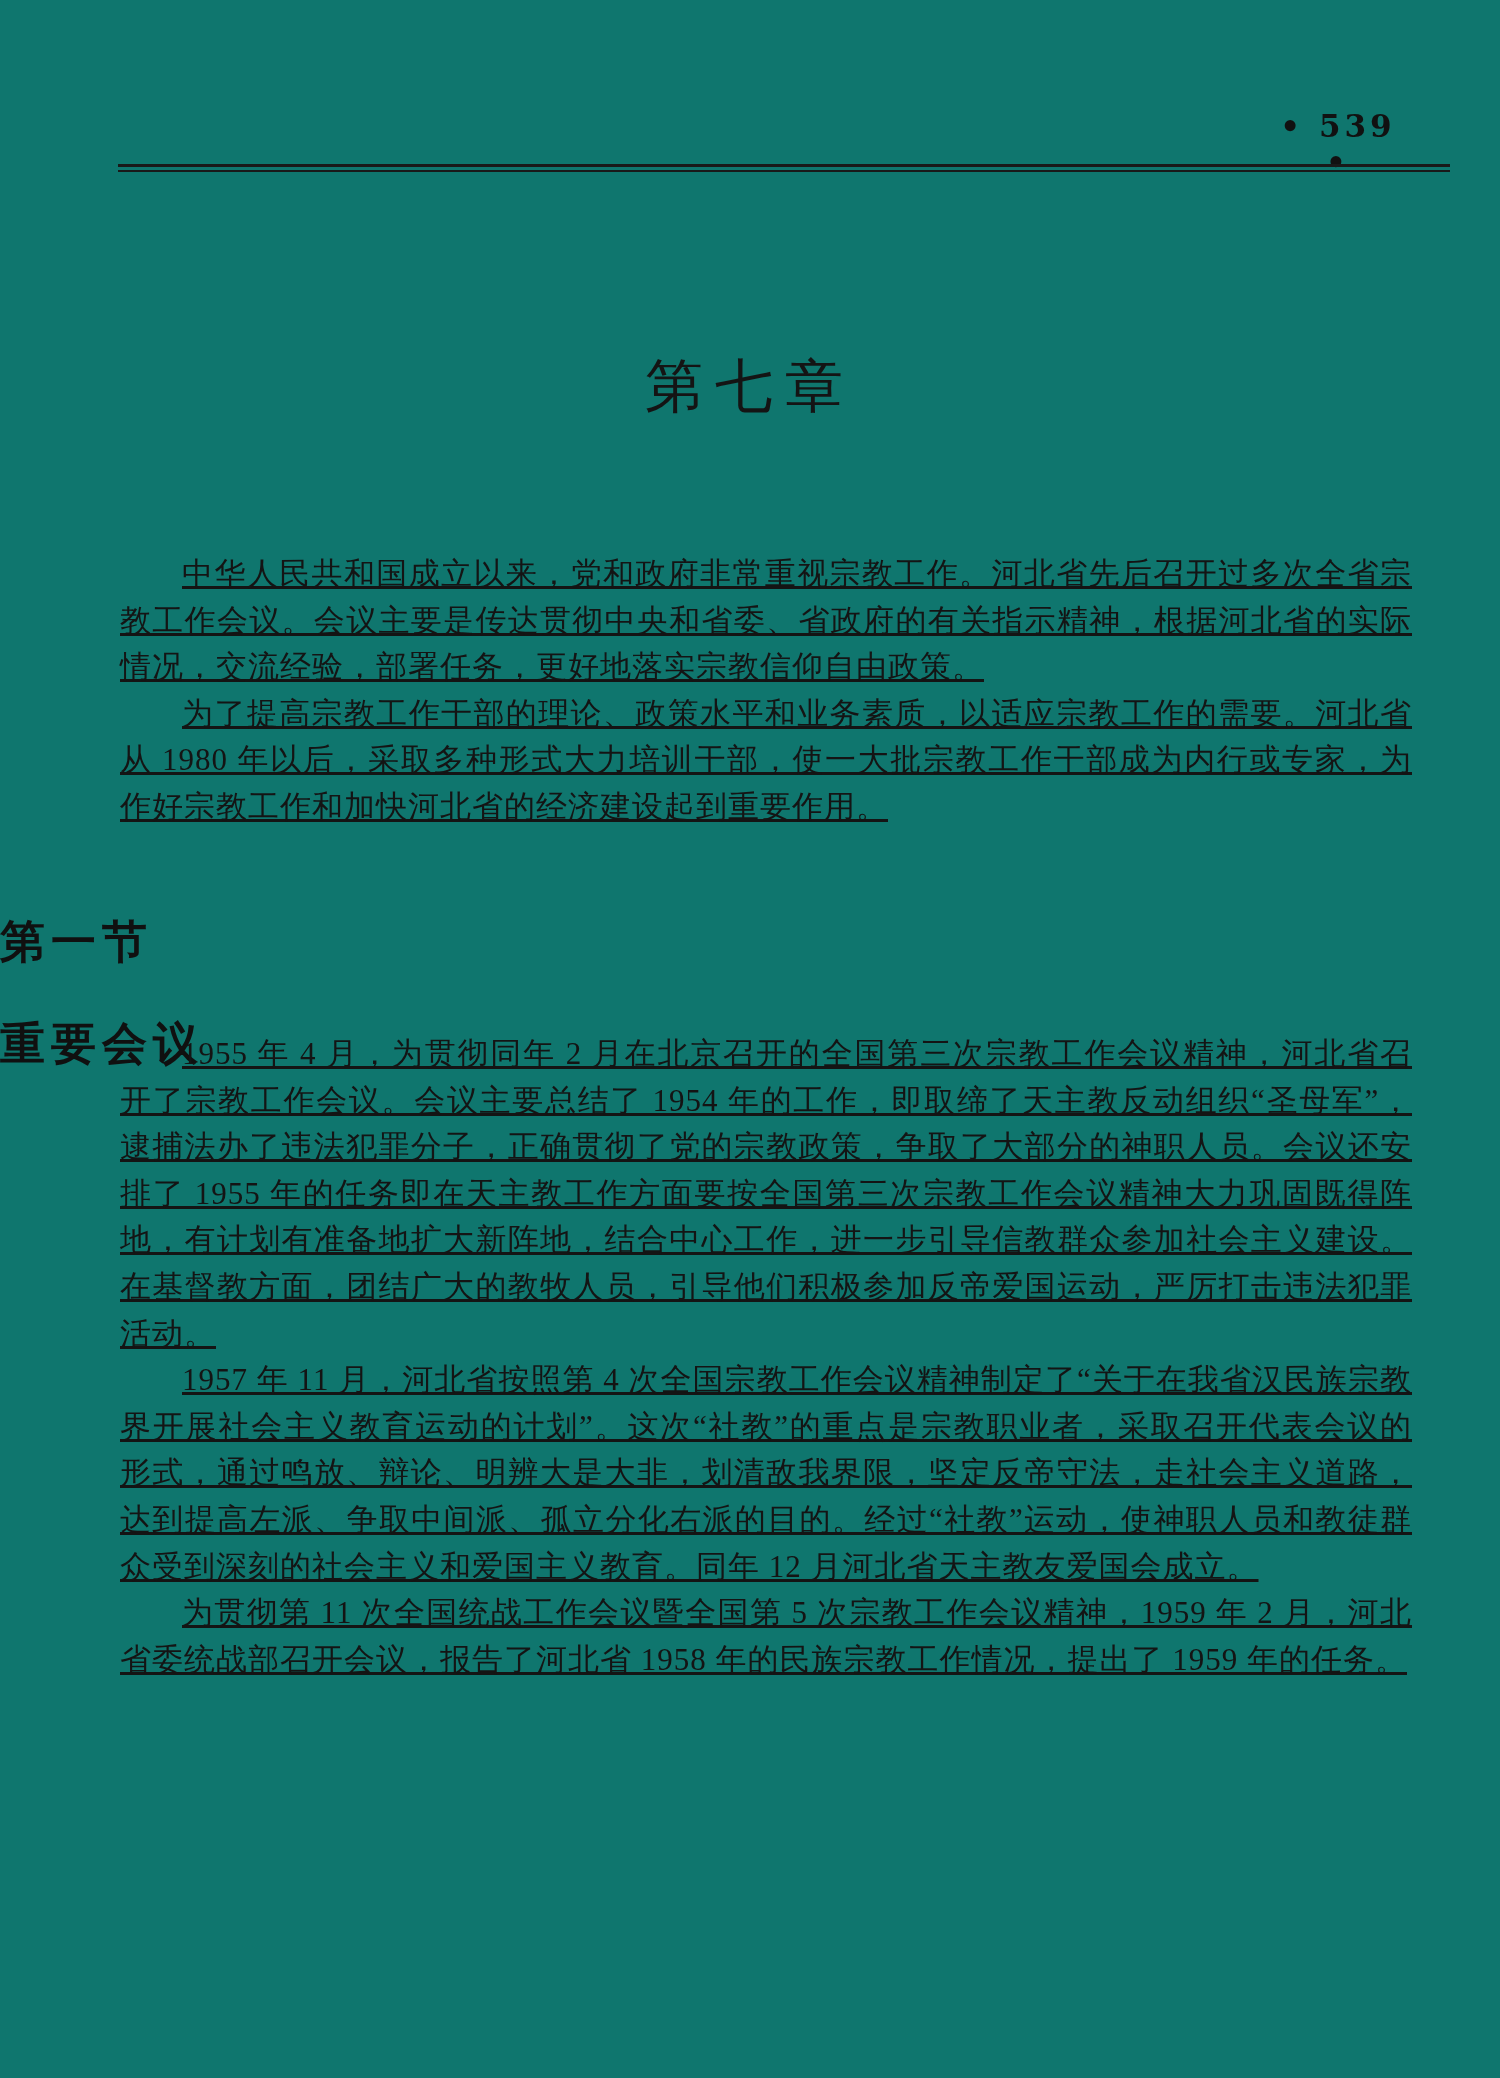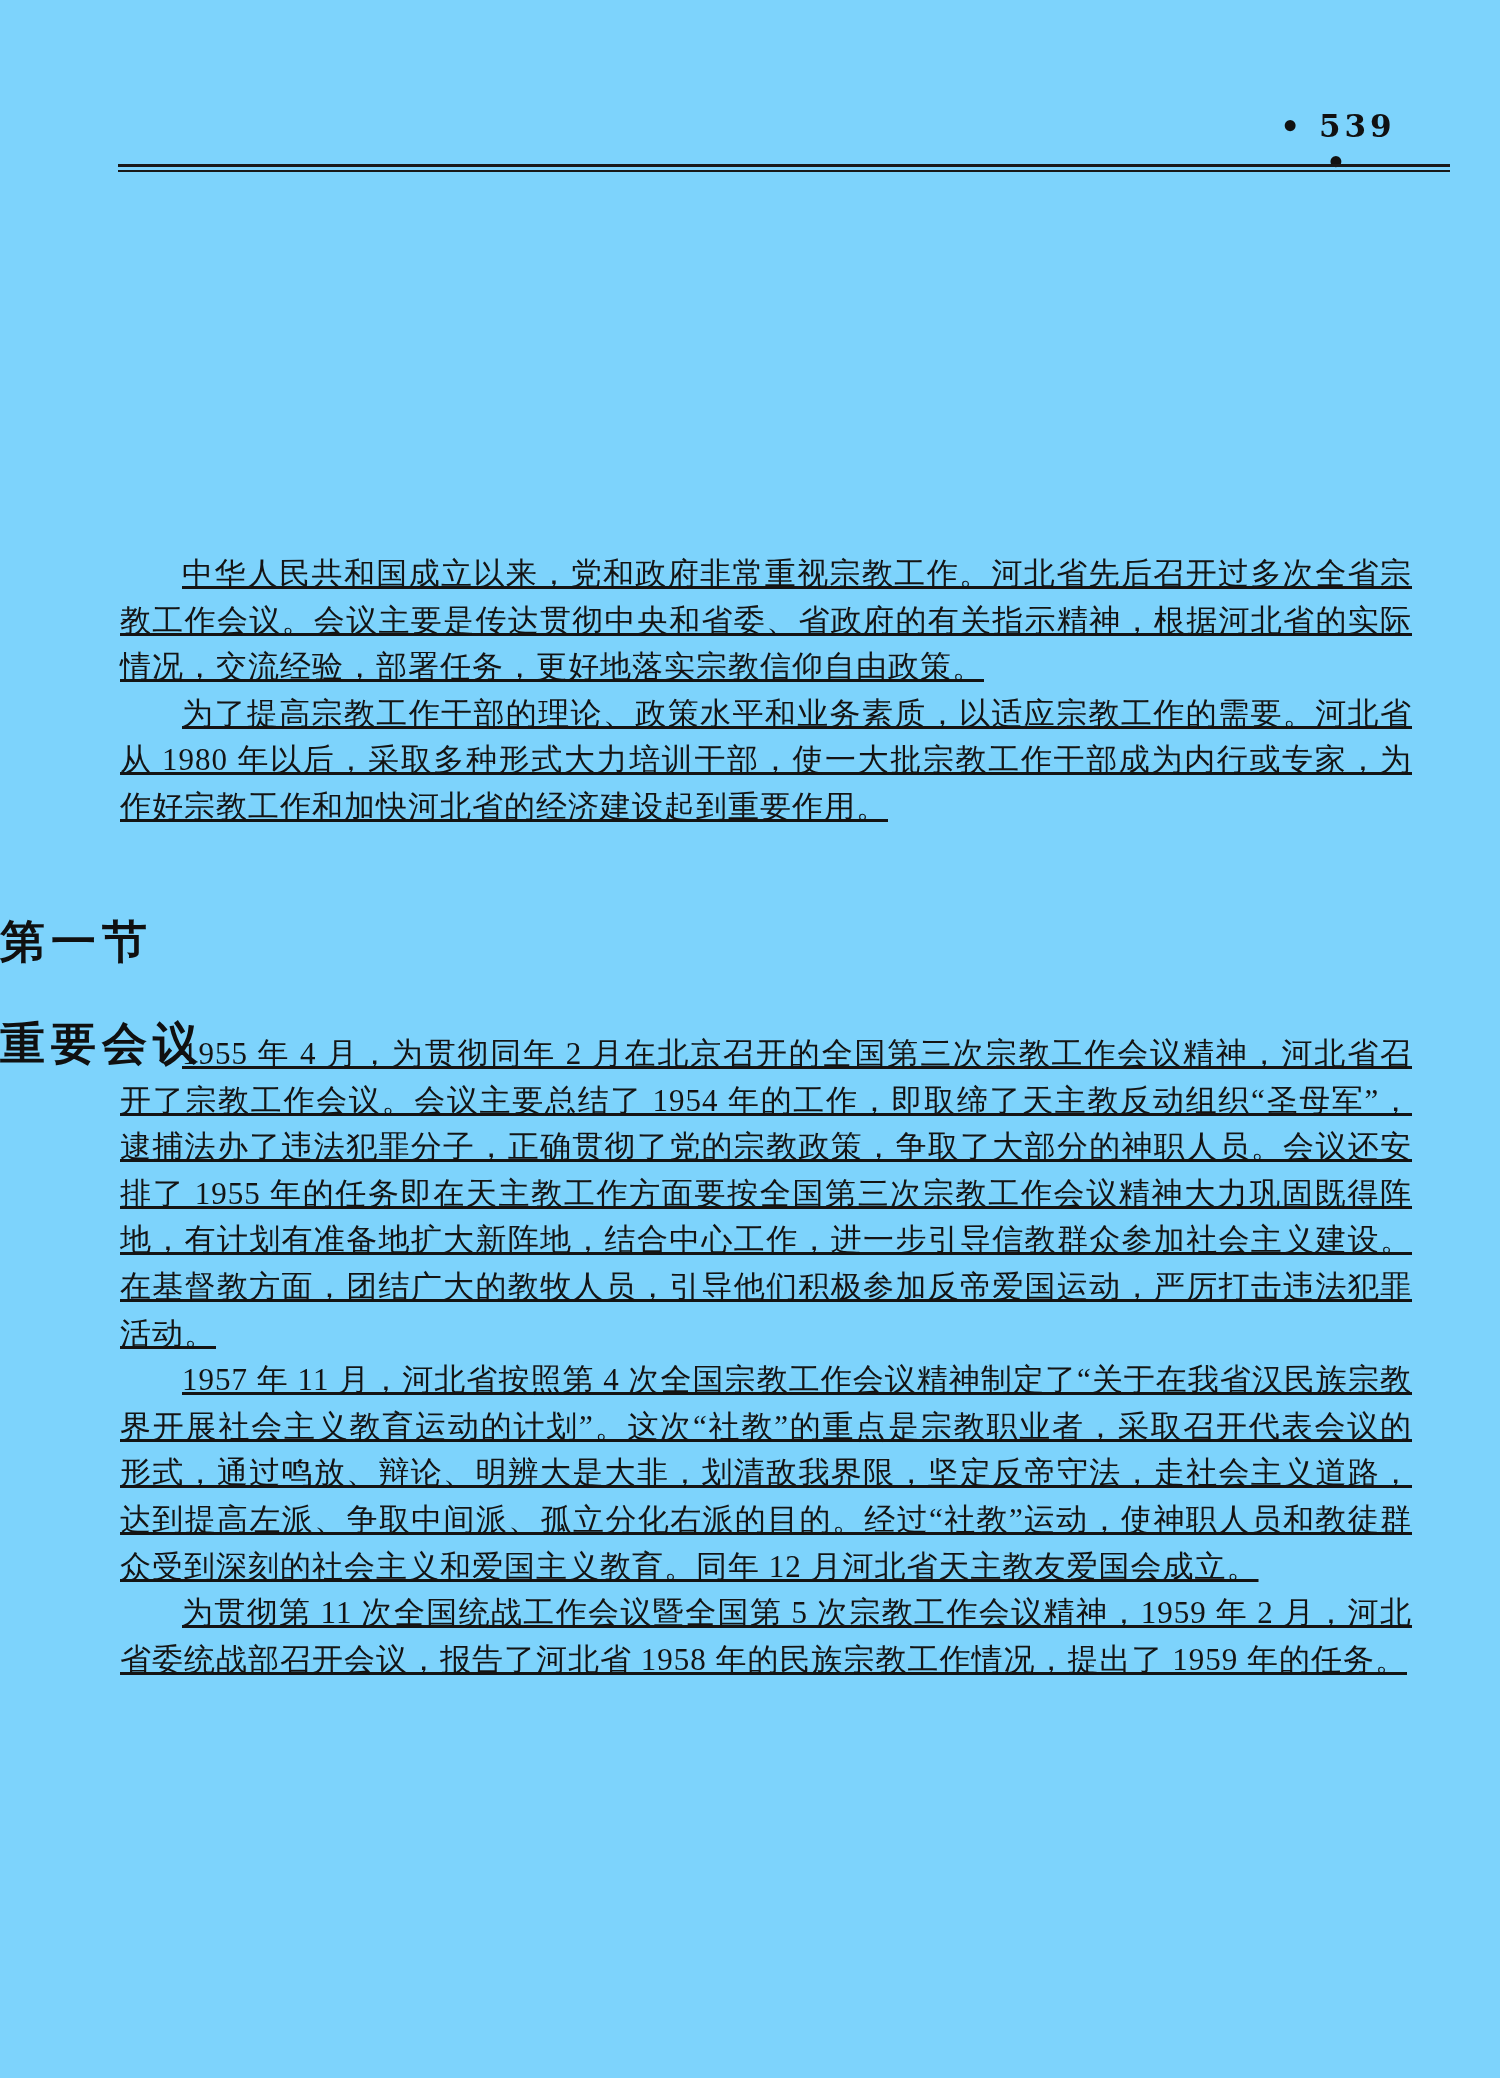--- a/index.html
+++ b/index.html
@@ -5,21 +5,21 @@
   html,body{margin:0;padding:0;}
   body{
     background:#e8e8e8;
     font-family:"Liberation Serif","DejaVu Serif",serif;
   }
   .page{
     position:relative;
     width:1500px;
     height:2078px;
     margin:0 auto;
-    background:#7dd3fc;
+    background:#0f766e;
     color:#161616;
     overflow:hidden;
   }
   
   .page-number{
     position:absolute;
     top:108px;
     left:1268px;
     width:140px;
     text-align:center;
@@ -94,20 +94,21 @@
 </head>
 <body>
 
 <div class="page">
 
   <div class="page-number">• 539 •</div>
 
   <div class="header-rule"></div>
 
   <div class="chapter-title">
+    <span>第七章</span>
   </div>
 
   <div class="bodytext intro-block">
     <p>中华人民共和国成立以来，党和政府非常重视宗教工作。河北省先后召开过多次全省宗教工作会议。会议主要是传达贯彻中央和省委、省政府的有关指示精神，根据河北省的实际情况，交流经验，部署任务，更好地落实宗教信仰自由政策。</p>
     <p>为了提高宗教工作干部的理论、政策水平和业务素质，以适应宗教工作的需要。河北省从 1980 年以后，采取多种形式大力培训干部，使一大批宗教工作干部成为内行或专家，为作好宗教工作和加快河北省的经济建设起到重要作用。</p>
   </div>
 
   <div class="section-title">
     <span>第一节</span>
     <span>重要会议</span>

